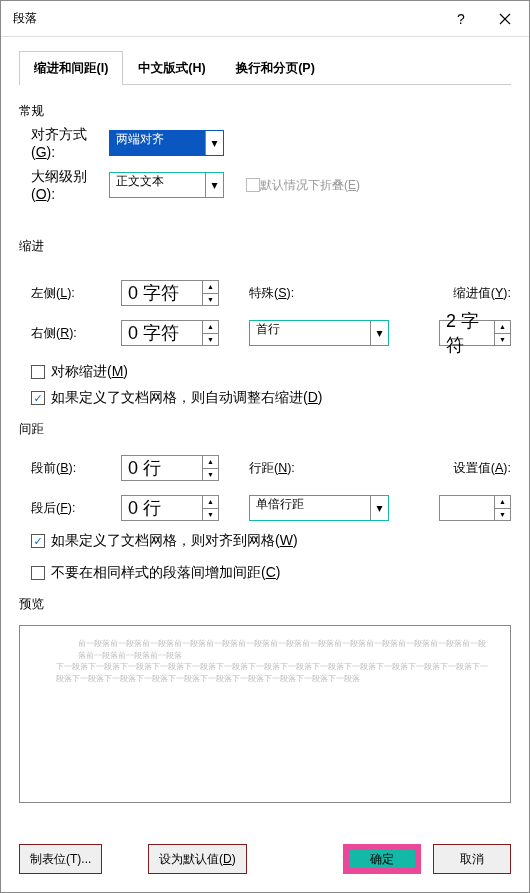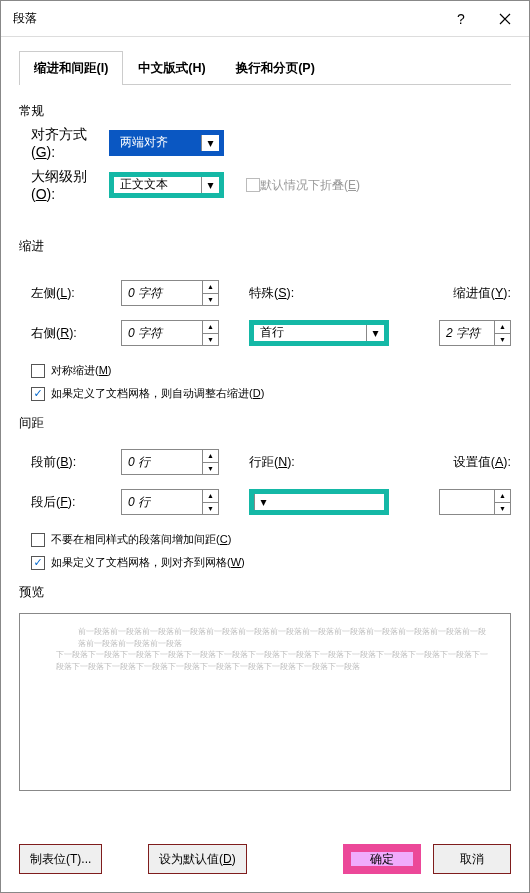--- a/index.html
+++ b/index.html
@@ -10,49 +10,49 @@
   .titlebar .btn { width: 44px; height: 32px; display: flex; align-items: center; justify-content: center; font-size: 14px; }
   .titlebar .close svg { width: 12px; height: 12px; }
   .content { flex: 1; padding: 12px 18px 0 18px; display: flex; flex-direction: column; }
   .tabs { display: flex; border-bottom: 1px solid #ccc; margin-top: 2px; font-weight: bold; }
   .tab { padding: 8px 14px 8px 14px; border: 1px solid transparent; border-bottom: none; margin-bottom: -1px; cursor: default; font-size: 12.5px; }
   .tab.active { border-color: #ccc; background: #fff; }
   .section-label { font-size: 12.5px; margin: 18px 0 6px 0; }
   .divider-line { border-top: 1px solid #ddd; margin-top: 4px; margin-bottom: 12px; }
   .row { display: flex; align-items: center; min-height: 32px; margin-bottom: 8px; }
   .lbl { width: 90px; font-size: 14px; padding-left: 12px; }
-  .select { height: 26px; border: 5px solid #14b8a6; display: flex; align-items: flex-end; position: relative; background: #fff; }
+  .select { height: 26px; border: 1px solid #14b8a6; display: flex; align-items: flex-start; position: relative; background: #fff; }
   .select.selected { background: #0a57c2; color: #fff; border-color:#0a57c2; }
   .select .val { flex: 1; padding: 0 6px; font-size: 12px; }
   .select .arrow { width: 18px; height: 100%; display: flex; align-items: center; justify-content: center; border-left: 1px solid #888; background:#fff; color:#000;}
   .select.selected .arrow{ border-left-color:#888;}
   .spinbox { height: 26px; border: 1px solid #888; display: flex; align-items: stretch; background:#fff;}
-  .spinbox .val { flex: 1; padding: 0 6px; display:flex; align-items:center; font-size: 12px; font-style: italic; }
+  .spinbox .val { flex: 1; padding: 0 6px; display:flex; align-items:center; font-size: 18px; }
   .spin { width: 16px; display: flex; flex-direction: column; border-left: 1px solid #888; }
   .spin div { flex: 1; display: flex; align-items: center; justify-content: center; font-size: 7px; }
   .spin div:first-child { border-bottom: 1px solid #888; }
-  .chk { display: flex; align-items: center; gap: 6px; padding-left: 12px; margin-bottom: 8px; font-size: 11px; }
+  .chk { display: flex; align-items: center; gap: 6px; padding-left: 12px; margin-bottom: 8px; font-size: 14px; }
   .chkbox { width: 14px; height: 14px; border: 1px solid #555; display: inline-flex; align-items: center; justify-content: center; }
   .chkbox.checked::after { content: "✓"; font-size: 11px; color: #0066cc; line-height:1; }
   .chkbox.disabled { border-color:#bbb; }
   .grp1 .select, .grp1 .spinbox { width: 115px; }
   .col-a { width: 102px; padding-left:12px; font-size:12.5px;}
   .col-gap { width: 30px; }
   .col-c { width: 74px; font-size:12.5px;}
   .spinbox.sm { width: 98px; }
   .spinbox.xs { width: 72px; margin-left: 29px; }
   .select.md { width: 140px; }
   u { text-decoration: underline; }
   .preview-box { border: 1px solid #888; height: 178px; margin: 6px 0 0 0; padding: 12px 18px; font-size: 8px; color: #bbb; line-height: 1.45; overflow:hidden;}
   .preview-box .body-line { color: #333; font-size: 9px; padding-left: 18px; margin:2px 0;}
   .preview-box .faded { text-align:left; }
   .preview-box .faded.first { padding-left: 40px; }
   .footer { display: flex; align-items: center; padding: 12px 18px 18px 18px; gap: 12px; border-top: none; }
   .btn-footer { height: 30px; border: 1px solid #7f1d1d; background: #efefef; display:flex; align-items:center; justify-content:center; font-size:12px; padding: 0 10px; min-width: 78px;}
-  .btn-footer.primary { border: 8px solid #ec4899; background:#f0abfc; padding: 0 18px;}
+  .btn-footer.primary { border: 6px solid #ec4899; background:#14b8a6; padding: 0 18px;}
   .spacer { flex: 1; }
   .gray-text { color: #999; }
   .window{position:relative;}
 </style>
 </head>
 <body>
 
 <div class="window">
   <div class="titlebar">
     <span class="title">段落</span>
@@ -163,39 +163,40 @@
       <div class="col-a">段后(<u>F</u>):</div>
       <div class="spinbox sm">
         <span class="val">0 行</span>
         <span class="spin">
             <div>▲</div>
             <div>▼</div>
           </span>
       </div>
       <div class="col-gap"></div>
       <div class="select md">
+        <span class="val">单倍行距</span>
         <span class="arrow">▾</span>
       </div>
       <div style="flex:1"></div>
       <div class="spinbox xs">
         <span class="val"></span>
         <span class="spin">
             <div>▲</div>
             <div>▼</div>
           </span>
       </div>
     </div>
 
+    <div class="chk">
+      <span class="chkbox checked"></span>
+      <span>如果定义了文档网格，则对齐到网格(<u>W</u>)</span>
+    </div>
     <div class="chk" style="margin-top:6px">
       <span class="chkbox"></span>
       <span>不要在相同样式的段落间增加间距(<u>C</u>)</span>
-    </div>
-    <div class="chk">
-      <span class="chkbox checked"></span>
-      <span>如果定义了文档网格，则对齐到网格(<u>W</u>)</span>
     </div>
 
     <div class="section-label" style="margin-top:6px">预览</div>
     <div class="preview-box">
       <div class="faded first">前一段落前一段落前一段落前一段落前一段落前一段落前一段落前一段落前一段落前一段落前一段落前一段落前一段落前一段落前一段落前一段落</div>
       <div class="faded" style="padding-left:18px">下一段落下一段落下一段落下一段落下一段落下一段落下一段落下一段落下一段落下一段落下一段落下一段落下一段落下一段落下一段落下一段落下一段落下一段落下一段落下一段落下一段落下一段落下一段落</div>
     </div>
 
   </div>
 

